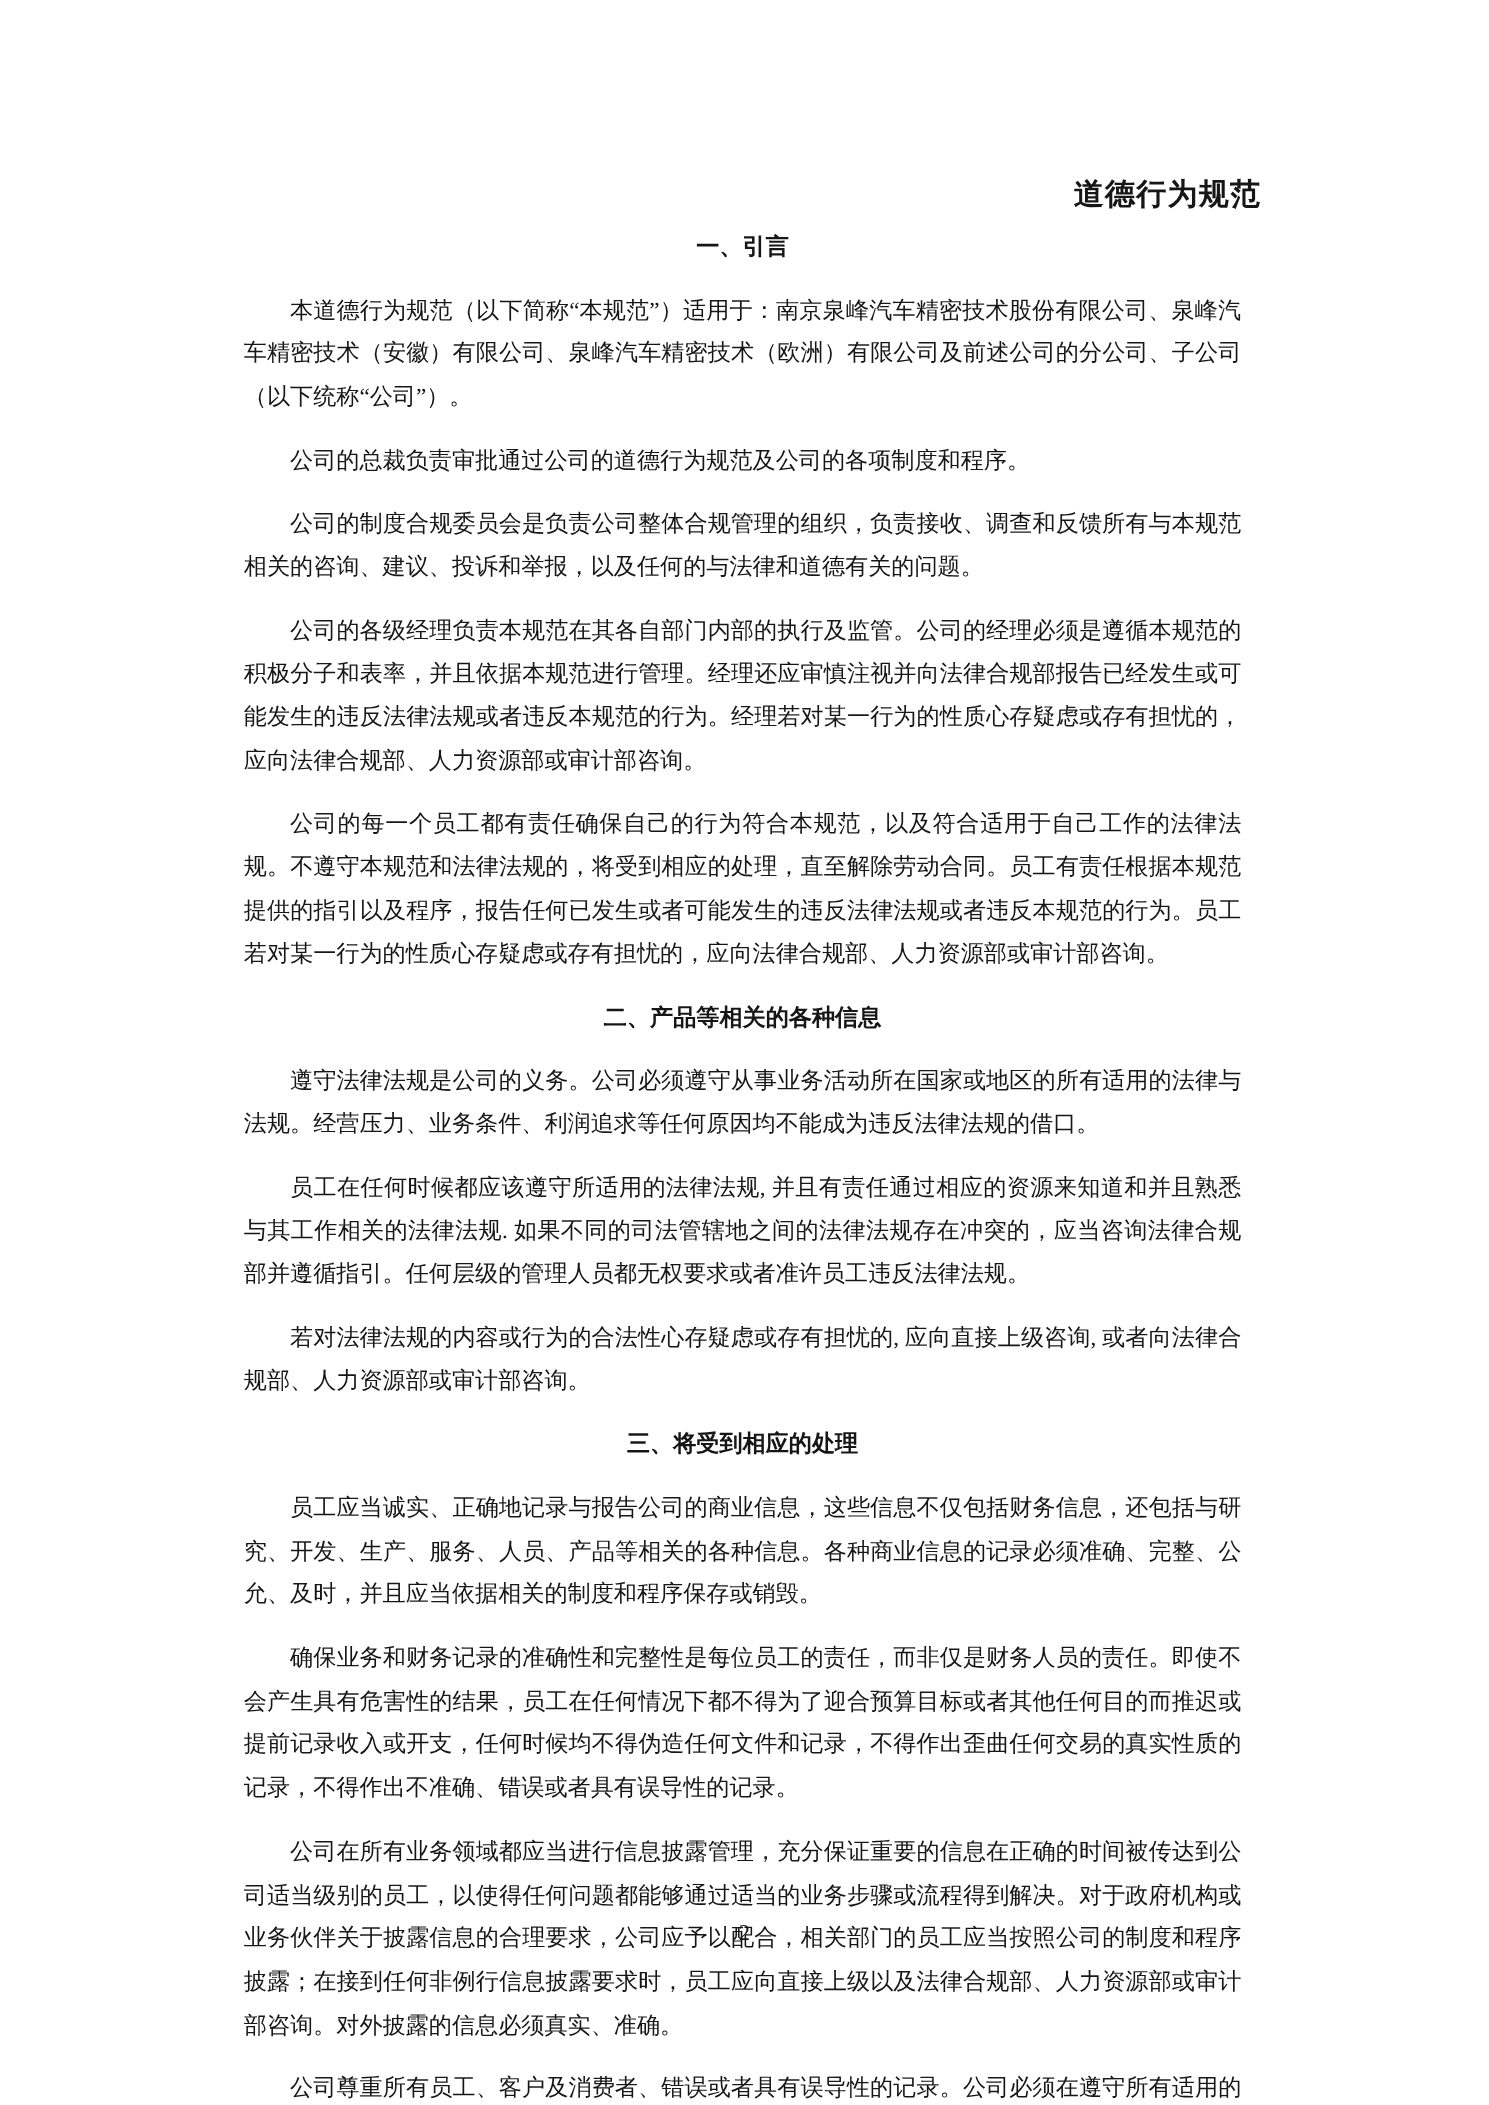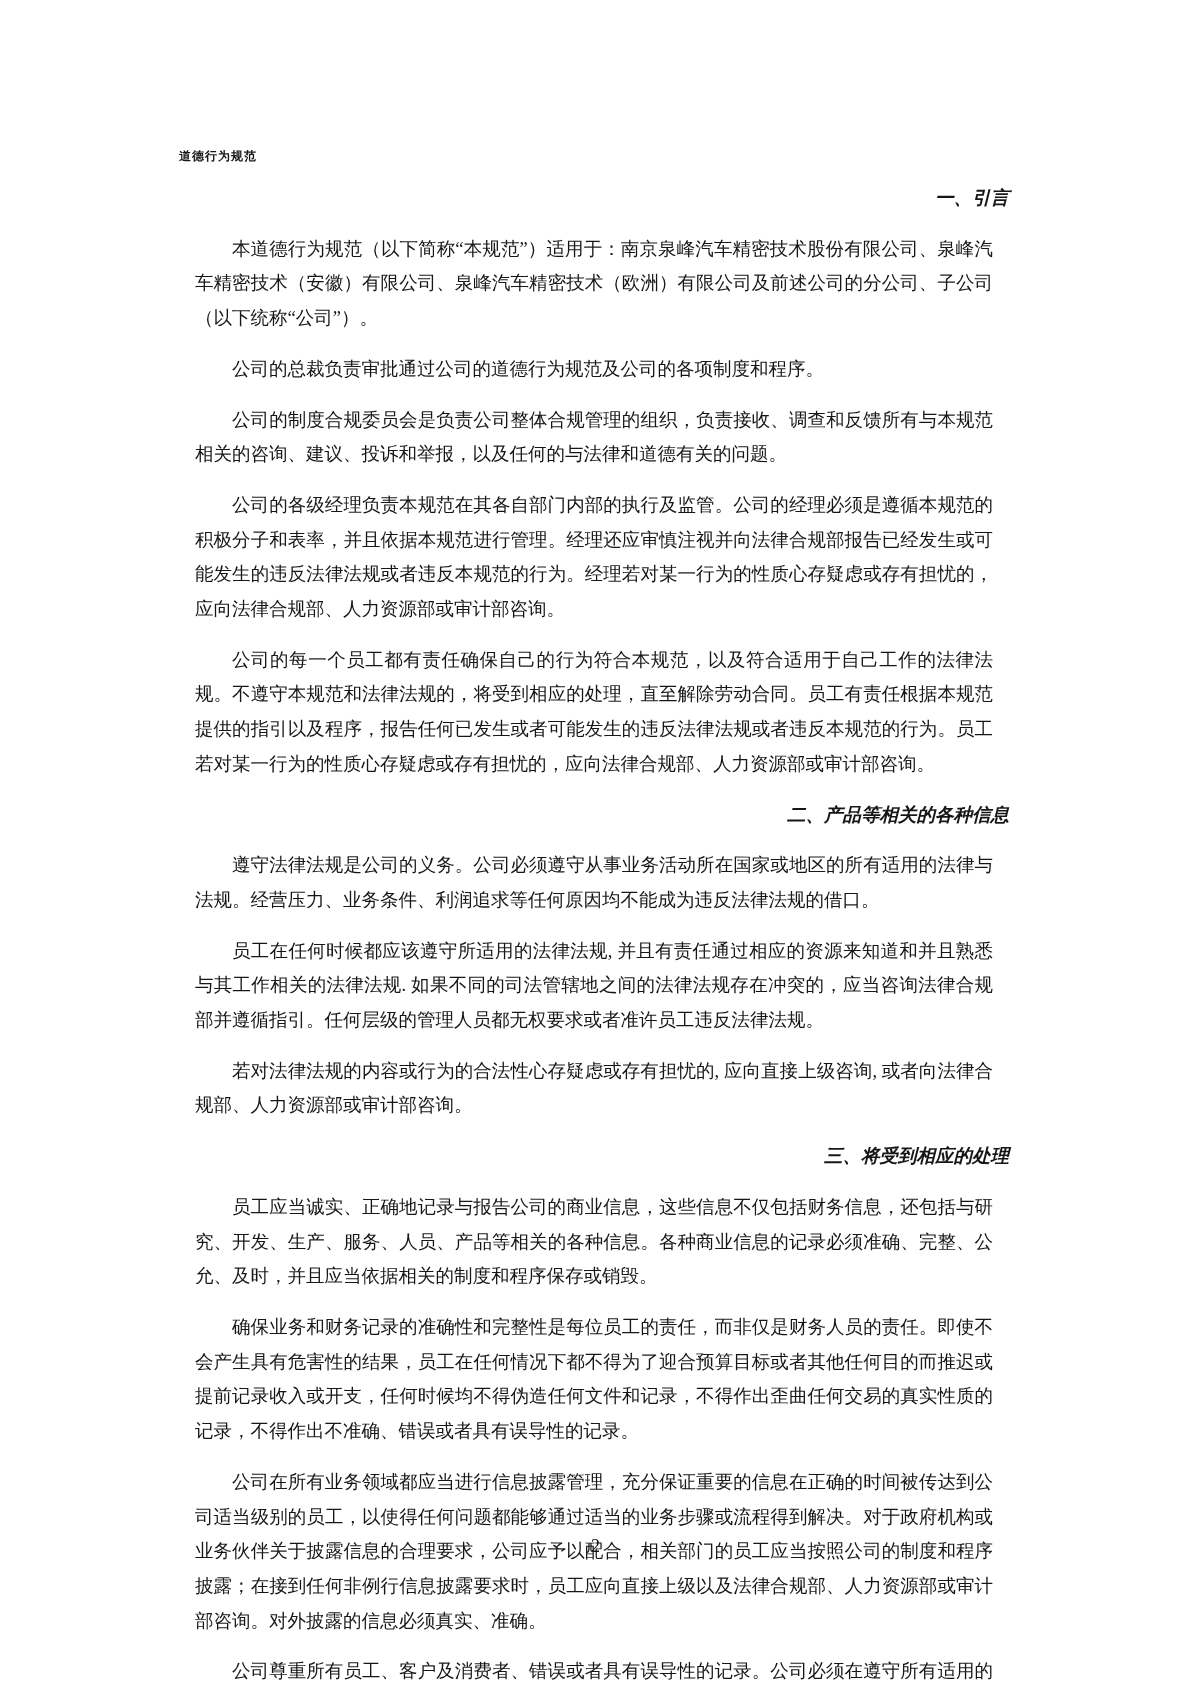--- a/index.html
+++ b/index.html
@@ -16,34 +16,33 @@
     font-family: "Liberation Serif", "DejaVu Serif", serif;
     color: #161616;
   }
   .content {
     position: absolute;
     left: 179px;
     top: 138px;
     width: 830px;
   }
   .doc-title {
-    text-align: left;
+    text-align: right;
     font-weight: 700;
-    font-size: 12px;
+    font-size: 24px;
     line-height: 36px;
     margin: 0 0 7px 0;
     letter-spacing: 1px;
   }
   .section-heading {
     font-weight: 700;
     font-size: 18.5px;
     line-height: 34.7px;
-    text-align: right;
+    text-align: center;
     margin: 0;
-    font-style: italic;
   }
   .para {
     margin: 16px;
     text-indent: 2em;
     text-align: justify;
     font-size: 18.5px;
     line-height: 34.7px;
     word-break: break-all;
   }
   .page-number {

